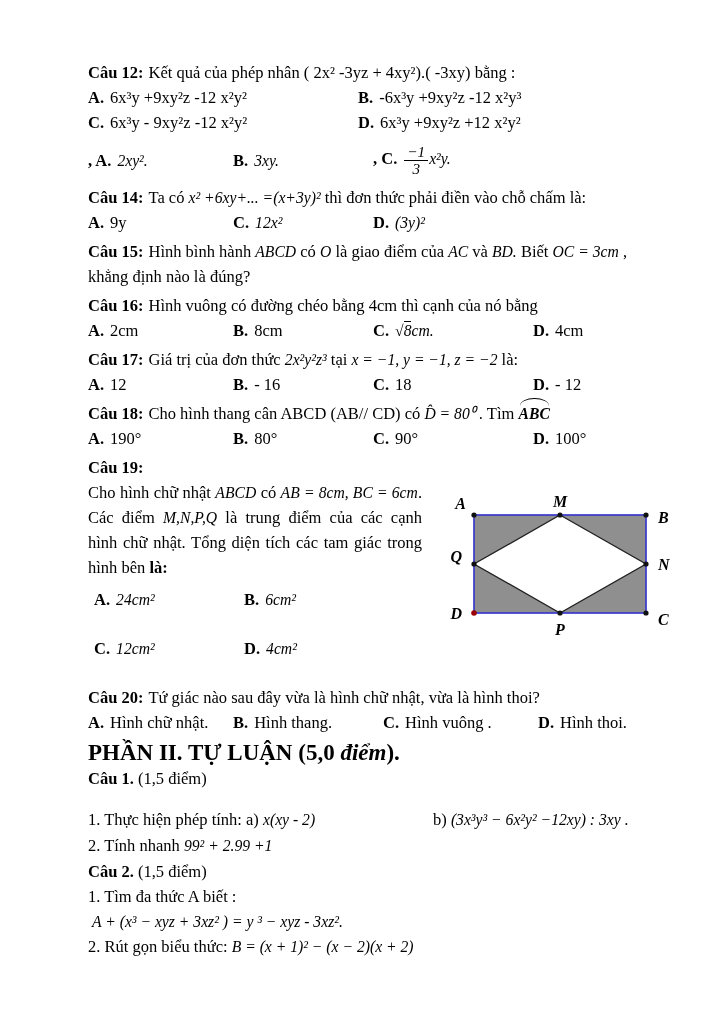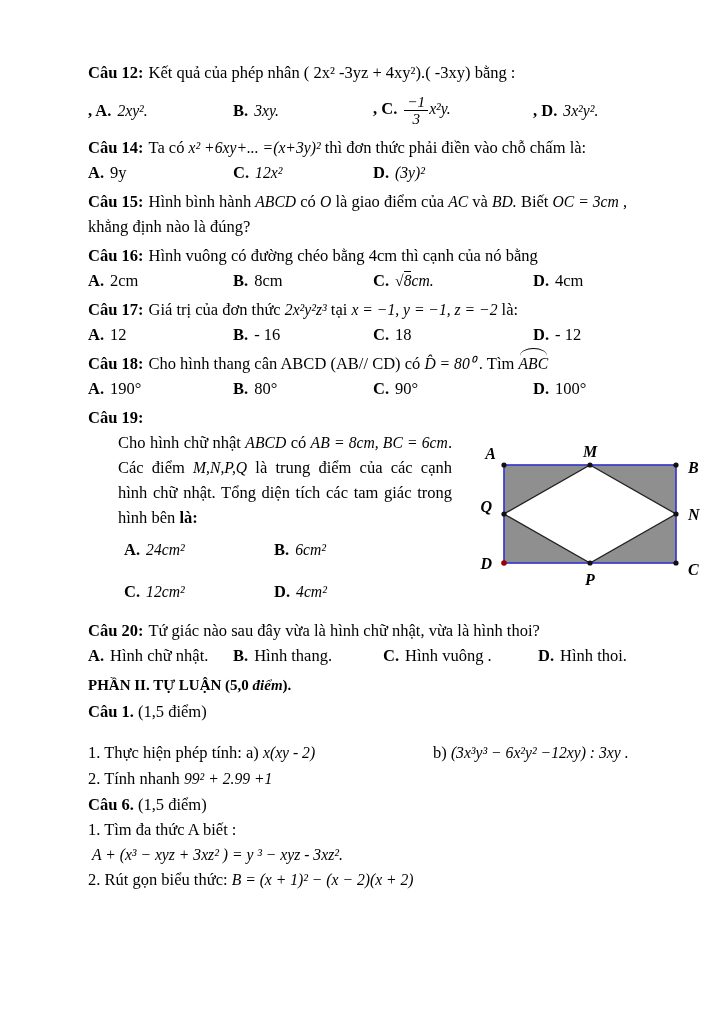--- a/index.html
+++ b/index.html
@@ -25,47 +25,52 @@
   .okey{font-weight:bold;margin-right:6px;}
   .math{font-style:italic;font-size:0.95em;}
   .row13{min-height:42px;}
   
   .frac{display:inline-block;vertical-align:middle;text-align:center;font-style:italic;font-size:0.92em;line-height:1.05;margin:0 1px;}
   .frac .num{display:block;border-bottom:1.4px solid #000;padding:0 3px;}
   .frac .den{display:block;}
   
   .radicand{border-top:1.4px solid #000;padding-top:0px;}
   
-  .overarc{position:relative;display:inline-block;font-style:italic;font-size:0.95em;}
+  .overarc{position:relative;display:inline-block;font-style:italic;font-size:0.95em;font-weight:bold;}
   .overarc::before{content:"";position:absolute;left:4%;right:4%;top:-3px;height:7px;
     border-top:1.6px solid #000;border-radius:50% 50% 0 0 / 100% 100% 0 0;}
   
   .q19wrap{display:flex;align-items:flex-start;margin-right:-38px;}
-  .q19left{width:334px;flex:none;margin-left:30px;}
+  .q19left{width:334px;flex:none;}
   .q19para{text-align:justify;}
-  .q19opts{display:grid;grid-template-columns:150px 1fr;row-gap:17px;margin-top:7px;padding-left:6px;}
+  .q19opts{display:grid;grid-template-columns:150px 1fr;row-gap:24px;margin-top:7px;padding-left:6px;}
   .figure{flex:none;margin-left:14px;margin-top:10px;}
-  .part-heading{font-size:15px;line-height:27px;}
+  .part-heading{font-size:23px;line-height:27px;}
   .tail-space{height:20px;}
 </style>
 </head>
 <body>
 
 <div class="page">
 
   <div class="q">
     <div class="qtitle"><b class="qlabel">Câu 12:</b><span>Kết quả của phép nhân  ( 2x² -3yz + 4xy²).( -3xy) bằng :</span></div>
+    <div class="opt2">
+      <div class="opt"><b class="okey">A.</b><span>6x³y +9xy²z -12 x²y²</span></div>
+      <div class="opt"><b class="okey">B.</b><span>-6x³y +9xy²z -12 x²y³</span></div>
+      <div class="opt"><b class="okey">C.</b><span>6x³y - 9xy²z -12 x²y²</span></div>
+      <div class="opt"><b class="okey">D.</b><span>6x³y +9xy²z +12 x²y²</span></div>
+    </div>
   </div>
 
   <div class="q">
     <div class="opt4 row13">
       <div class="opt"><b class="okey">, A.</b><span class="math">2xy².</span></div>
       <div class="opt"><b class="okey">B.</b><span class="math">3xy.</span></div>
       <div class="opt"><b class="okey">, C.</b><span class="frac"><span class="num">−1</span><span class="den">3</span></span><span class="math">x²y.</span></div>
-      <div class="opt"><b class="okey">, D.</b><span class="math">3x²y².</span></div>
     </div>
   </div>
 
   <div class="q">
     <div class="qtitle"><b class="qlabel">Câu 14:</b><span><span class="s-n">Ta có </span><span class="s-m">x² +6xy+... =(x+3y)²</span><span class="s-n"> thì đơn thức phải điền vào chỗ chấm là:</span></span></div>
     <div class="opt4">
       <div class="opt"><b class="okey">A.</b><span>9y</span></div>
       <div class="opt"><b class="okey">C.</b><span class="math">12x²</span></div>
       <div class="opt"><b class="okey">D.</b><span class="math">(3y)²</span></div>
     </div>
@@ -145,42 +150,42 @@
           <text x="26" y="72" text-anchor="end" font-family="Liberation Serif, serif" font-size="16" font-weight="bold" font-style="italic">Q</text>
           <text x="222" y="80" text-anchor="start" font-family="Liberation Serif, serif" font-size="16" font-weight="bold" font-style="italic">N</text>
           <text x="26" y="129" text-anchor="end" font-family="Liberation Serif, serif" font-size="16" font-weight="bold" font-style="italic">D</text>
           <text x="124" y="145" text-anchor="middle" font-family="Liberation Serif, serif" font-size="16" font-weight="bold" font-style="italic">P</text>
           <text x="222" y="135" text-anchor="start" font-family="Liberation Serif, serif" font-size="16" font-weight="bold" font-style="italic">C</text>
         </svg>
       </div>
     </div>
   </div>
 
-  <div class="q" style="margin-top:14px;">
+  <div class="q" style="margin-top:24px;">
     <div class="qtitle"><b class="qlabel">Câu 20:</b><span>Tứ giác nào sau đây vừa là hình chữ nhật, vừa là hình thoi?</span></div>
     <div class="opt4" style="grid-template-columns:145px 150px 155px 1fr;">
       <div class="opt"><b class="okey">A.</b><span>Hình chữ nhật.</span></div>
       <div class="opt"><b class="okey">B.</b><span>Hình thang.</span></div>
       <div class="opt"><b class="okey">C.</b><span>Hình vuông .</span></div>
       <div class="opt"><b class="okey">D.</b><span>Hình thoi.</span></div>
     </div>
   </div>
 
   <div class="part-heading"><span class="s-b">PHẦN II. TỰ LUẬN </span><span class="s-b">(5,0 </span><span class="s-bi">điểm</span><span class="s-b">).</span></div>
 
   <div><span class="s-b">Câu 1. </span><span class="s-n">(1,5 điểm)</span></div>
 
   <div class="opt2" style="grid-template-columns:345px 1fr;margin-top:16px;">
     <div><span>1. Thực hiện phép tính:   a) </span><span class="math">x(xy - 2)</span></div>
     <div><span>b) </span><span class="math">(3x³y³ − 6x²y² −12xy) : 3xy .</span></div>
   </div>
 
   <div style="line-height:27px;"><span>2. Tính nhanh </span><span class="math">99² + 2.99 +1</span></div>
 
-  <div><span class="s-b">Câu 6. </span><span class="s-n">(1,5 điểm)</span></div>
+  <div><span class="s-b">Câu 2. </span><span class="s-n">(1,5 điểm)</span></div>
 
   <div>1. Tìm đa thức A biết :</div>
 
   <div class="math" style="padding-left:4px;">A + (x³ − xyz + 3xz² ) = y ³ − xyz  - 3xz².</div>
 
   <div><span>2. Rút gọn biểu thức: </span><span class="math">B = (x + 1)² − (x − 2)(x + 2)</span></div>
 
   <div class="tail-space"></div>
 </div>
 

